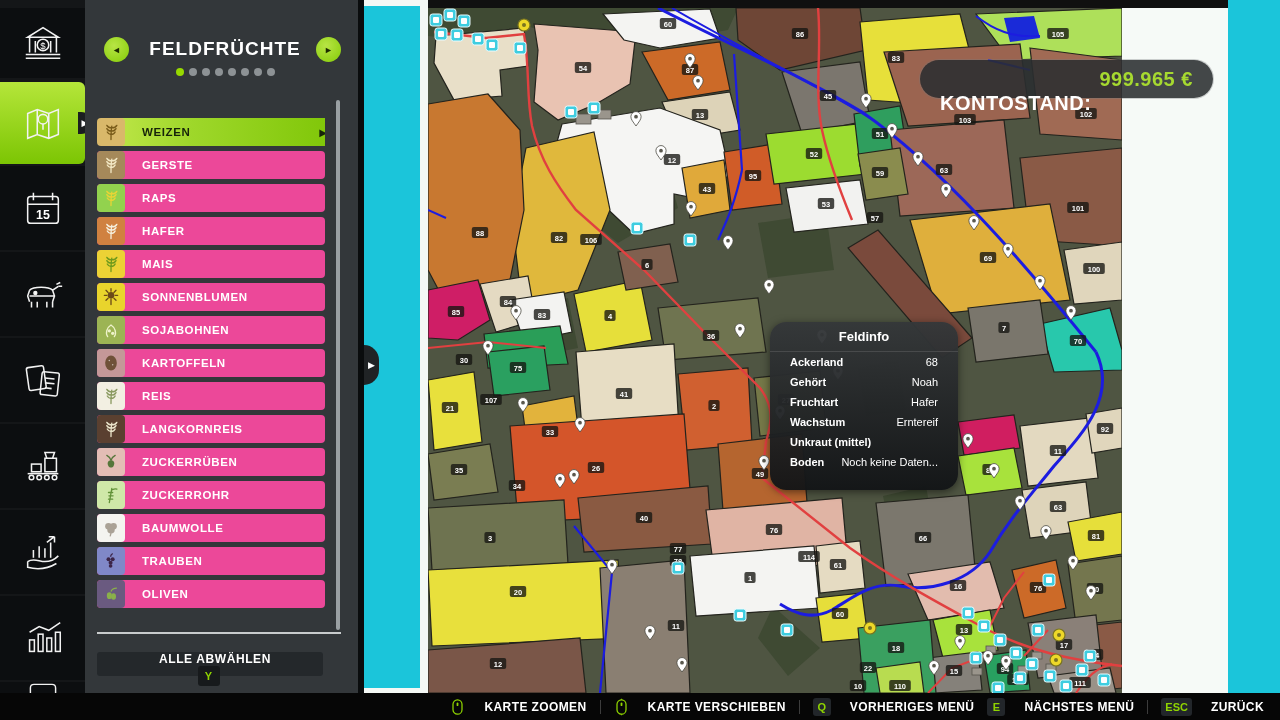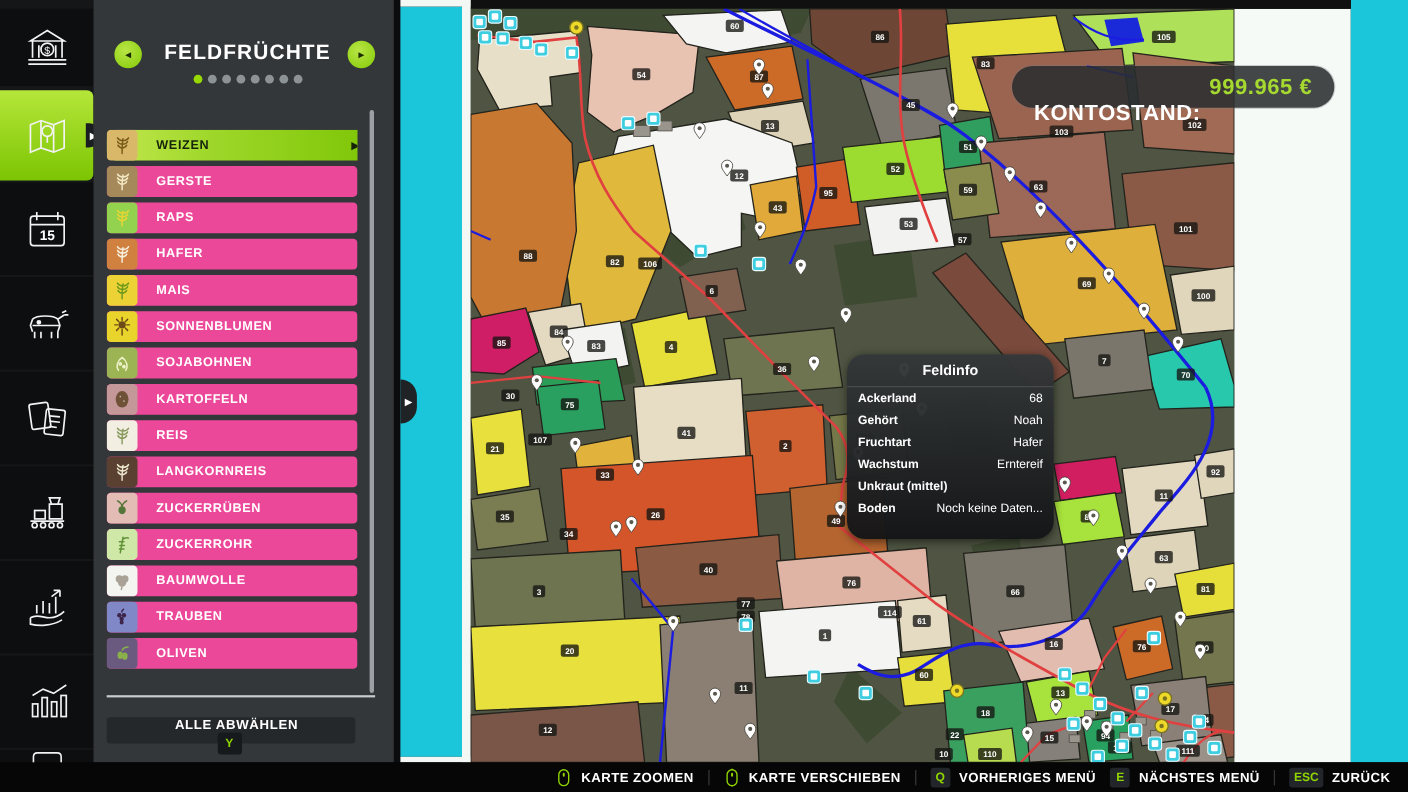--- a/index.html
+++ b/index.html
@@ -58,28 +58,28 @@
   #balance { position:absolute; left:920px; top:60px; height:38px; padding:0 20px; border-radius:19px;
     background:rgba(42,46,48,.88); display:flex; align-items:center; gap:8px; box-shadow:0 0 0 1px rgba(120,124,126,.35); }
   #balance .k { color:#fff; font-size:20px; font-weight:700; letter-spacing:.5px;margin-top:48px; }
   #balance .v { color:#a6d930; font-size:20px; font-weight:700; letter-spacing:.5px; }
 
   
   #feldinfo { position:absolute; left:770px; top:322px; width:188px; height:168px; border-radius:16px;
     background:linear-gradient(180deg,rgba(52,55,57,.96),rgba(18,20,22,.96)); box-shadow:0 2px 8px rgba(0,0,0,.5); }
   #feldinfo .fi-title { height:30px; line-height:30px; text-align:center; color:#fff; font-size:13px; font-weight:700;
     border-bottom:1px solid rgba(255,255,255,.12); }
-  #feldinfo .fi-row { display:flex; justify-content:space-between; padding:0 10px; height:20px; align-items:center; }
+  #feldinfo .fi-row { display:flex; justify-content:space-between; padding:0 20px; height:20px; align-items:center; }
   #feldinfo .fi-row .l { color:#fff; font-size:11px; font-weight:700; }
   #feldinfo .fi-row .r { color:#fff; font-size:11px; font-weight:400; }
 
   
   #hotbar { position:absolute; left:0; top:693px; width:1280px; height:27px; background:#060606;
     display:flex; align-items:center; justify-content:flex-end; padding-right:16px; gap:13px; }
-  .hk { display:flex; align-items:center; gap:8px; }
+  .hk { display:flex; align-items:center; gap:19px; }
   .hk-label { color:#fff; font-size:12px; font-weight:700; letter-spacing:.4px; }
   .hk-key { min-width:18px; height:18px; padding:0 4px; background:#22262a; border-radius:3px; color:#8fd400;
     font-size:11px; font-weight:700; text-align:center; line-height:18px; }
   .hk-div { width:1px; height:14px; background:#3c3c3c; }
   .hk-mouse svg { width:15px; height:18px; display:block; }
 </style>
 </head>
 <body>
 
 <div id="app">

